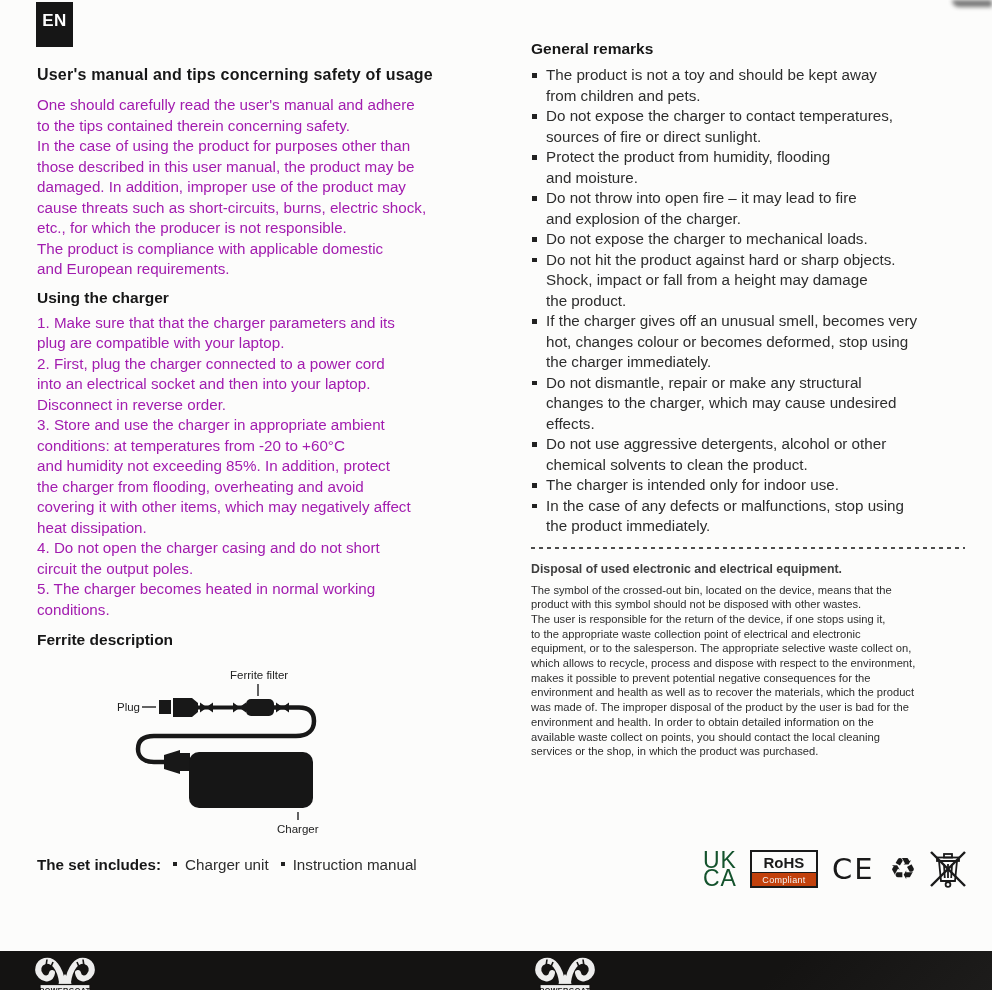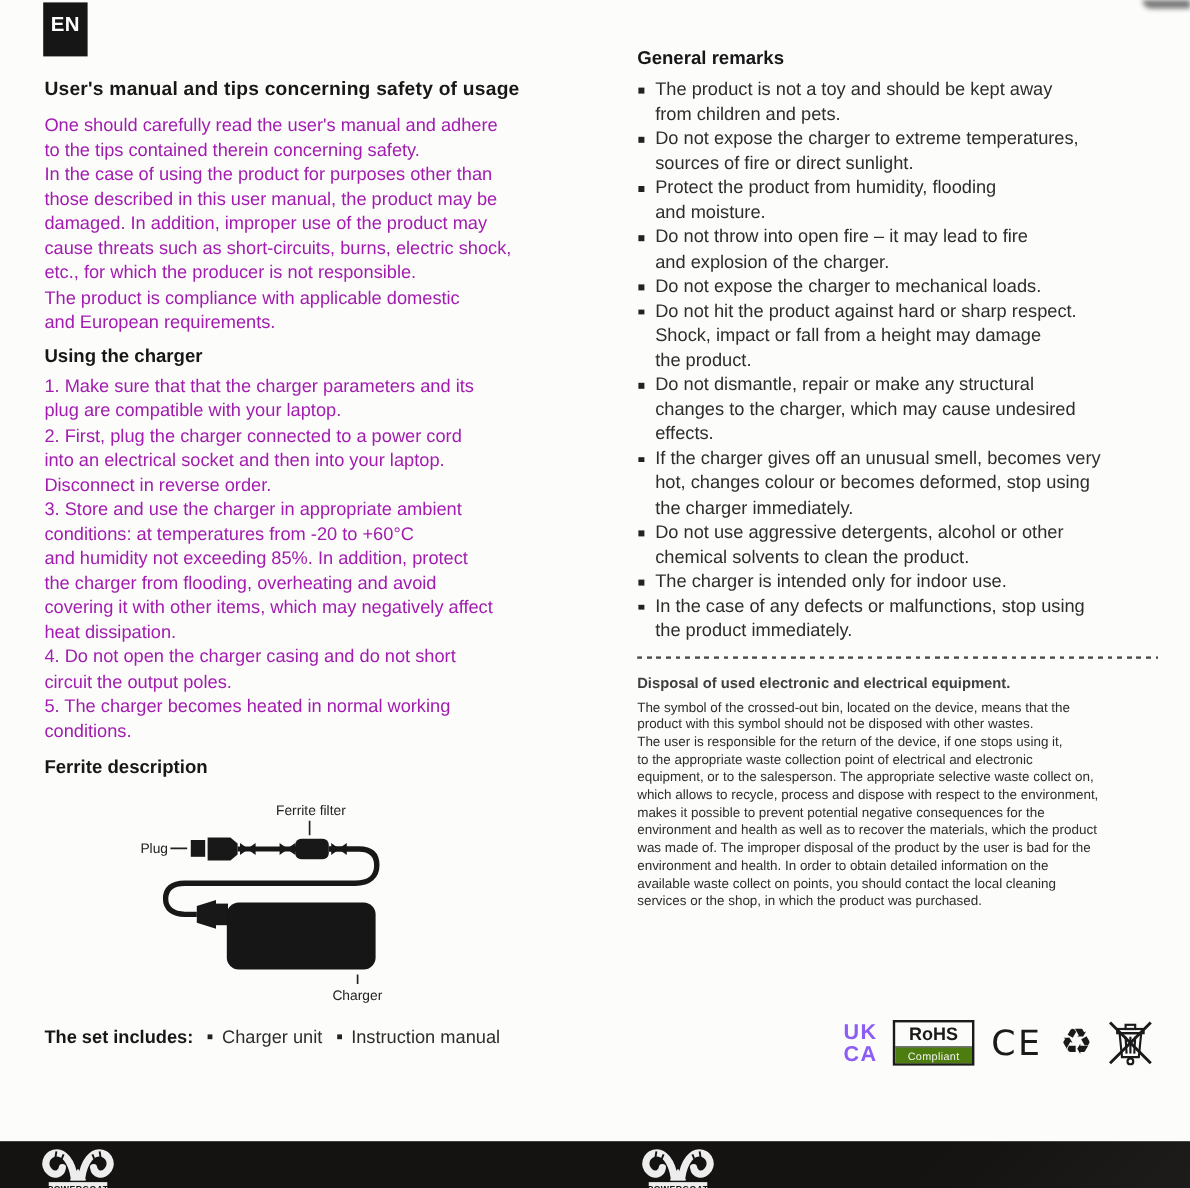--- a/index.html
+++ b/index.html
@@ -42,26 +42,26 @@
     font-size:15.2px;line-height:20.5px;color:#2d2d2d;}
   .bullets li::before{content:"";position:absolute;left:1px;top:8px;width:4.5px;height:4.5px;background:#222;}
 
   .dashes{margin-top:10px;width:434px;height:2px;
     background:repeating-linear-gradient(90deg,#4c4c4c 0 4px,transparent 4px 8px);}
   .disposal-heading{margin-top:13px;font-size:12.3px;font-weight:700;color:#404040;}
   .disposal-body{margin-top:7px;white-space:pre-line;font-size:11.2px;line-height:14.7px;color:#2d2d2d;}
 
   
   .certs{position:absolute;left:703px;top:845px;display:flex;align-items:center;height:48px;}
-  .ukca{font-weight:700;font-size:18px;line-height:18.5px;letter-spacing:1px;color:#8b5cf6;}
+  .ukca{font-weight:400;font-size:23px;line-height:18.5px;letter-spacing:1px;color:#14532d;}
   .rohs{width:68px;height:38px;border:2.5px solid #1a1a1a;box-sizing:border-box;margin-left:13px;
     display:flex;flex-direction:column;background:#fcfcfb;text-align:right;}
   .rohs-top{flex:1;display:flex;align-items:center;justify-content:center;font-weight:700;
     font-size:15px;color:#1a1a1a;border-bottom:1.8px solid #1a1a1a;}
-  .rohs-bottom{height:13px;background:#4d7c0f;color:#f5f5f5;font-size:9px;display:flex;
+  .rohs-bottom{height:13px;background:#c2410c;color:#f5f5f5;font-size:9px;display:flex;
     align-items:center;justify-content:center;letter-spacing:.3px;}
   .ce{font-size:29px;color:#1a1a1a;letter-spacing:2px;margin-left:14px;font-family:"DejaVu Sans",sans-serif;}
   .recycle{font-size:30px;color:#1a1a1a;margin-left:15px;line-height:30px;}
   .weee{margin-left:13px;}
 
   
   .footer{position:absolute;left:0;top:919px;width:992px;height:71px;
     background:linear-gradient(135deg,#141312 75%,#1e1d1c);margin-top:32px;}
   .goat{position:absolute;top:4px;}
   .goat-1{left:33px;}
@@ -141,36 +141,36 @@
       <span class="si-item">Charger unit</span>
       <span class="si-item">Instruction manual</span>
     </div>
   </div>
 
   <div class="col-right">
     <h2>General remarks</h2>
     <ul class="bullets">
       <li>The product is not a toy and should be kept away
 from children and pets.</li>
-      <li>Do not expose the charger to extreme temperatures,
+      <li>Do not expose the charger to contact temperatures,
 sources of fire or direct sunlight.</li>
       <li>Protect the product from humidity, flooding
 and moisture.</li>
       <li>Do not throw into open fire – it may lead to fire
 and explosion of the charger.</li>
       <li>Do not expose the charger to mechanical loads.</li>
-      <li>Do not hit the product against hard or sharp respect.
+      <li>Do not hit the product against hard or sharp objects.
 Shock, impact or fall from a height may damage
 the product.</li>
+      <li>If the charger gives off an unusual smell, becomes very
+hot, changes colour or becomes deformed, stop using
+the charger immediately.</li>
       <li>Do not dismantle, repair or make any structural
 changes to the charger, which may cause undesired
 effects.</li>
-      <li>If the charger gives off an unusual smell, becomes very
-hot, changes colour or becomes deformed, stop using
-the charger immediately.</li>
       <li>Do not use aggressive detergents, alcohol or other
 chemical solvents to clean the product.</li>
       <li>The charger is intended only for indoor use.</li>
       <li>In the case of any defects or malfunctions, stop using
 the product immediately.</li>
     </ul>
 
     <div class="dashes"></div>
 
     <div class="disposal-heading">Disposal of used electronic and electrical equipment.</div>

